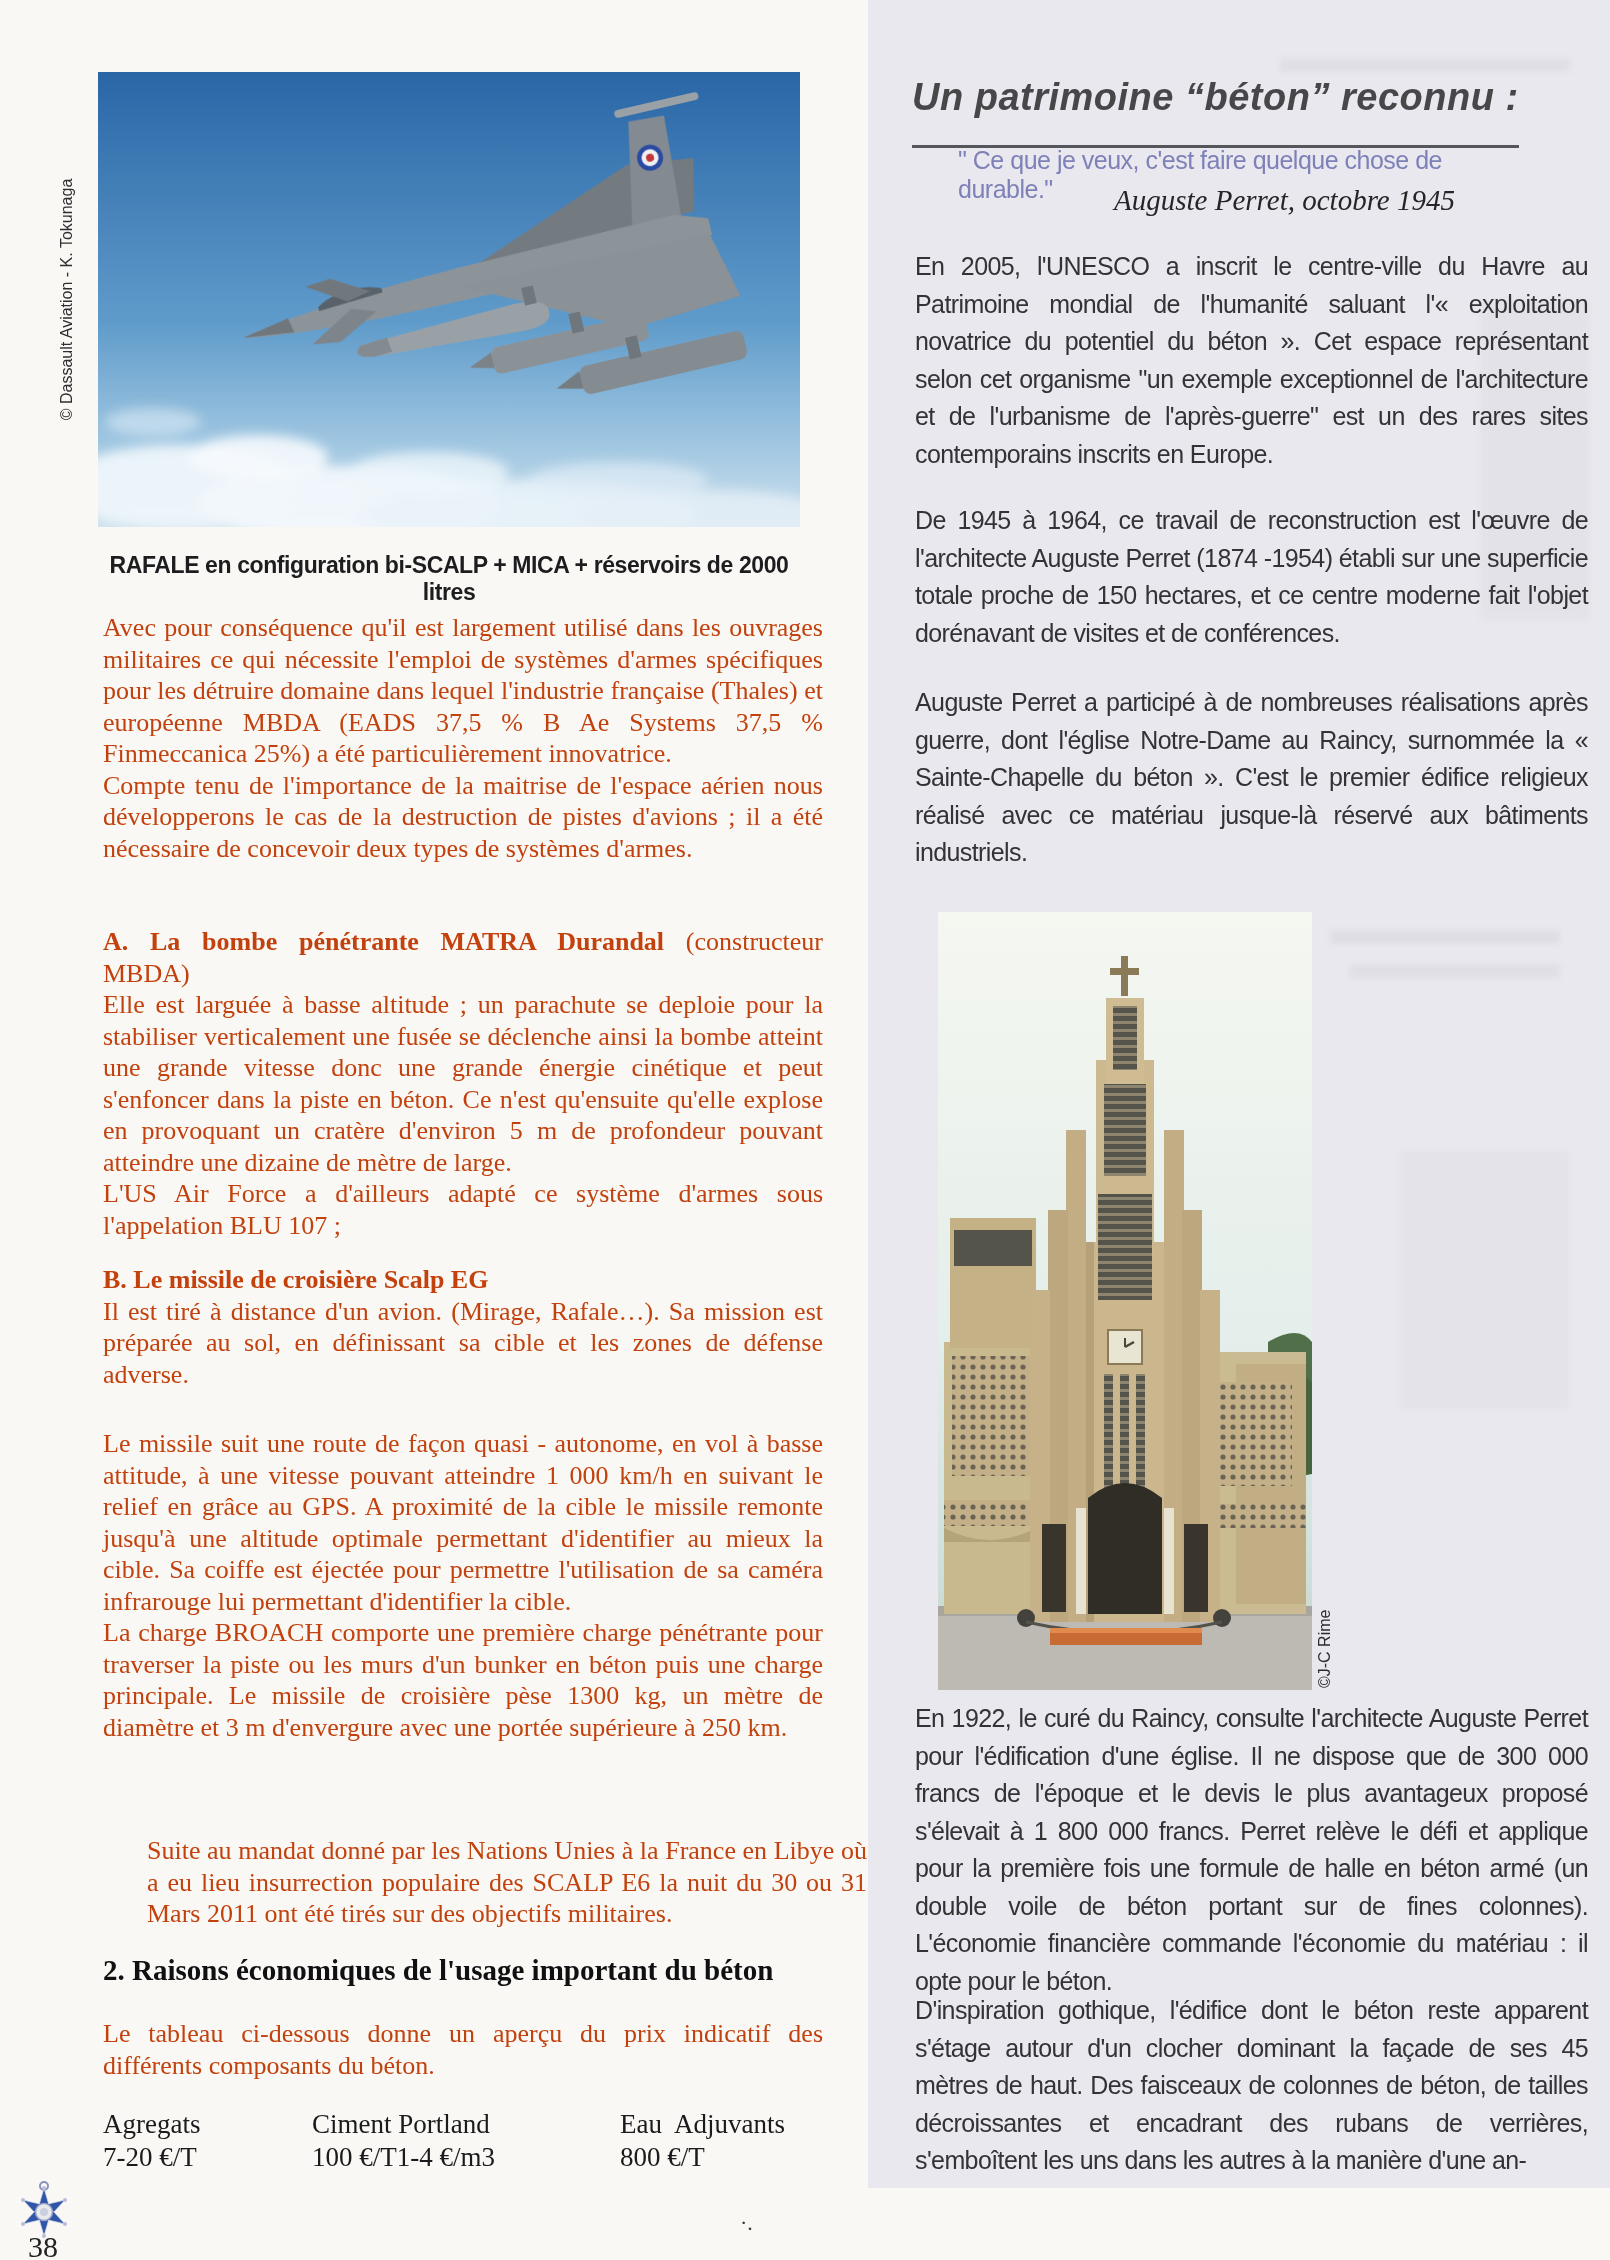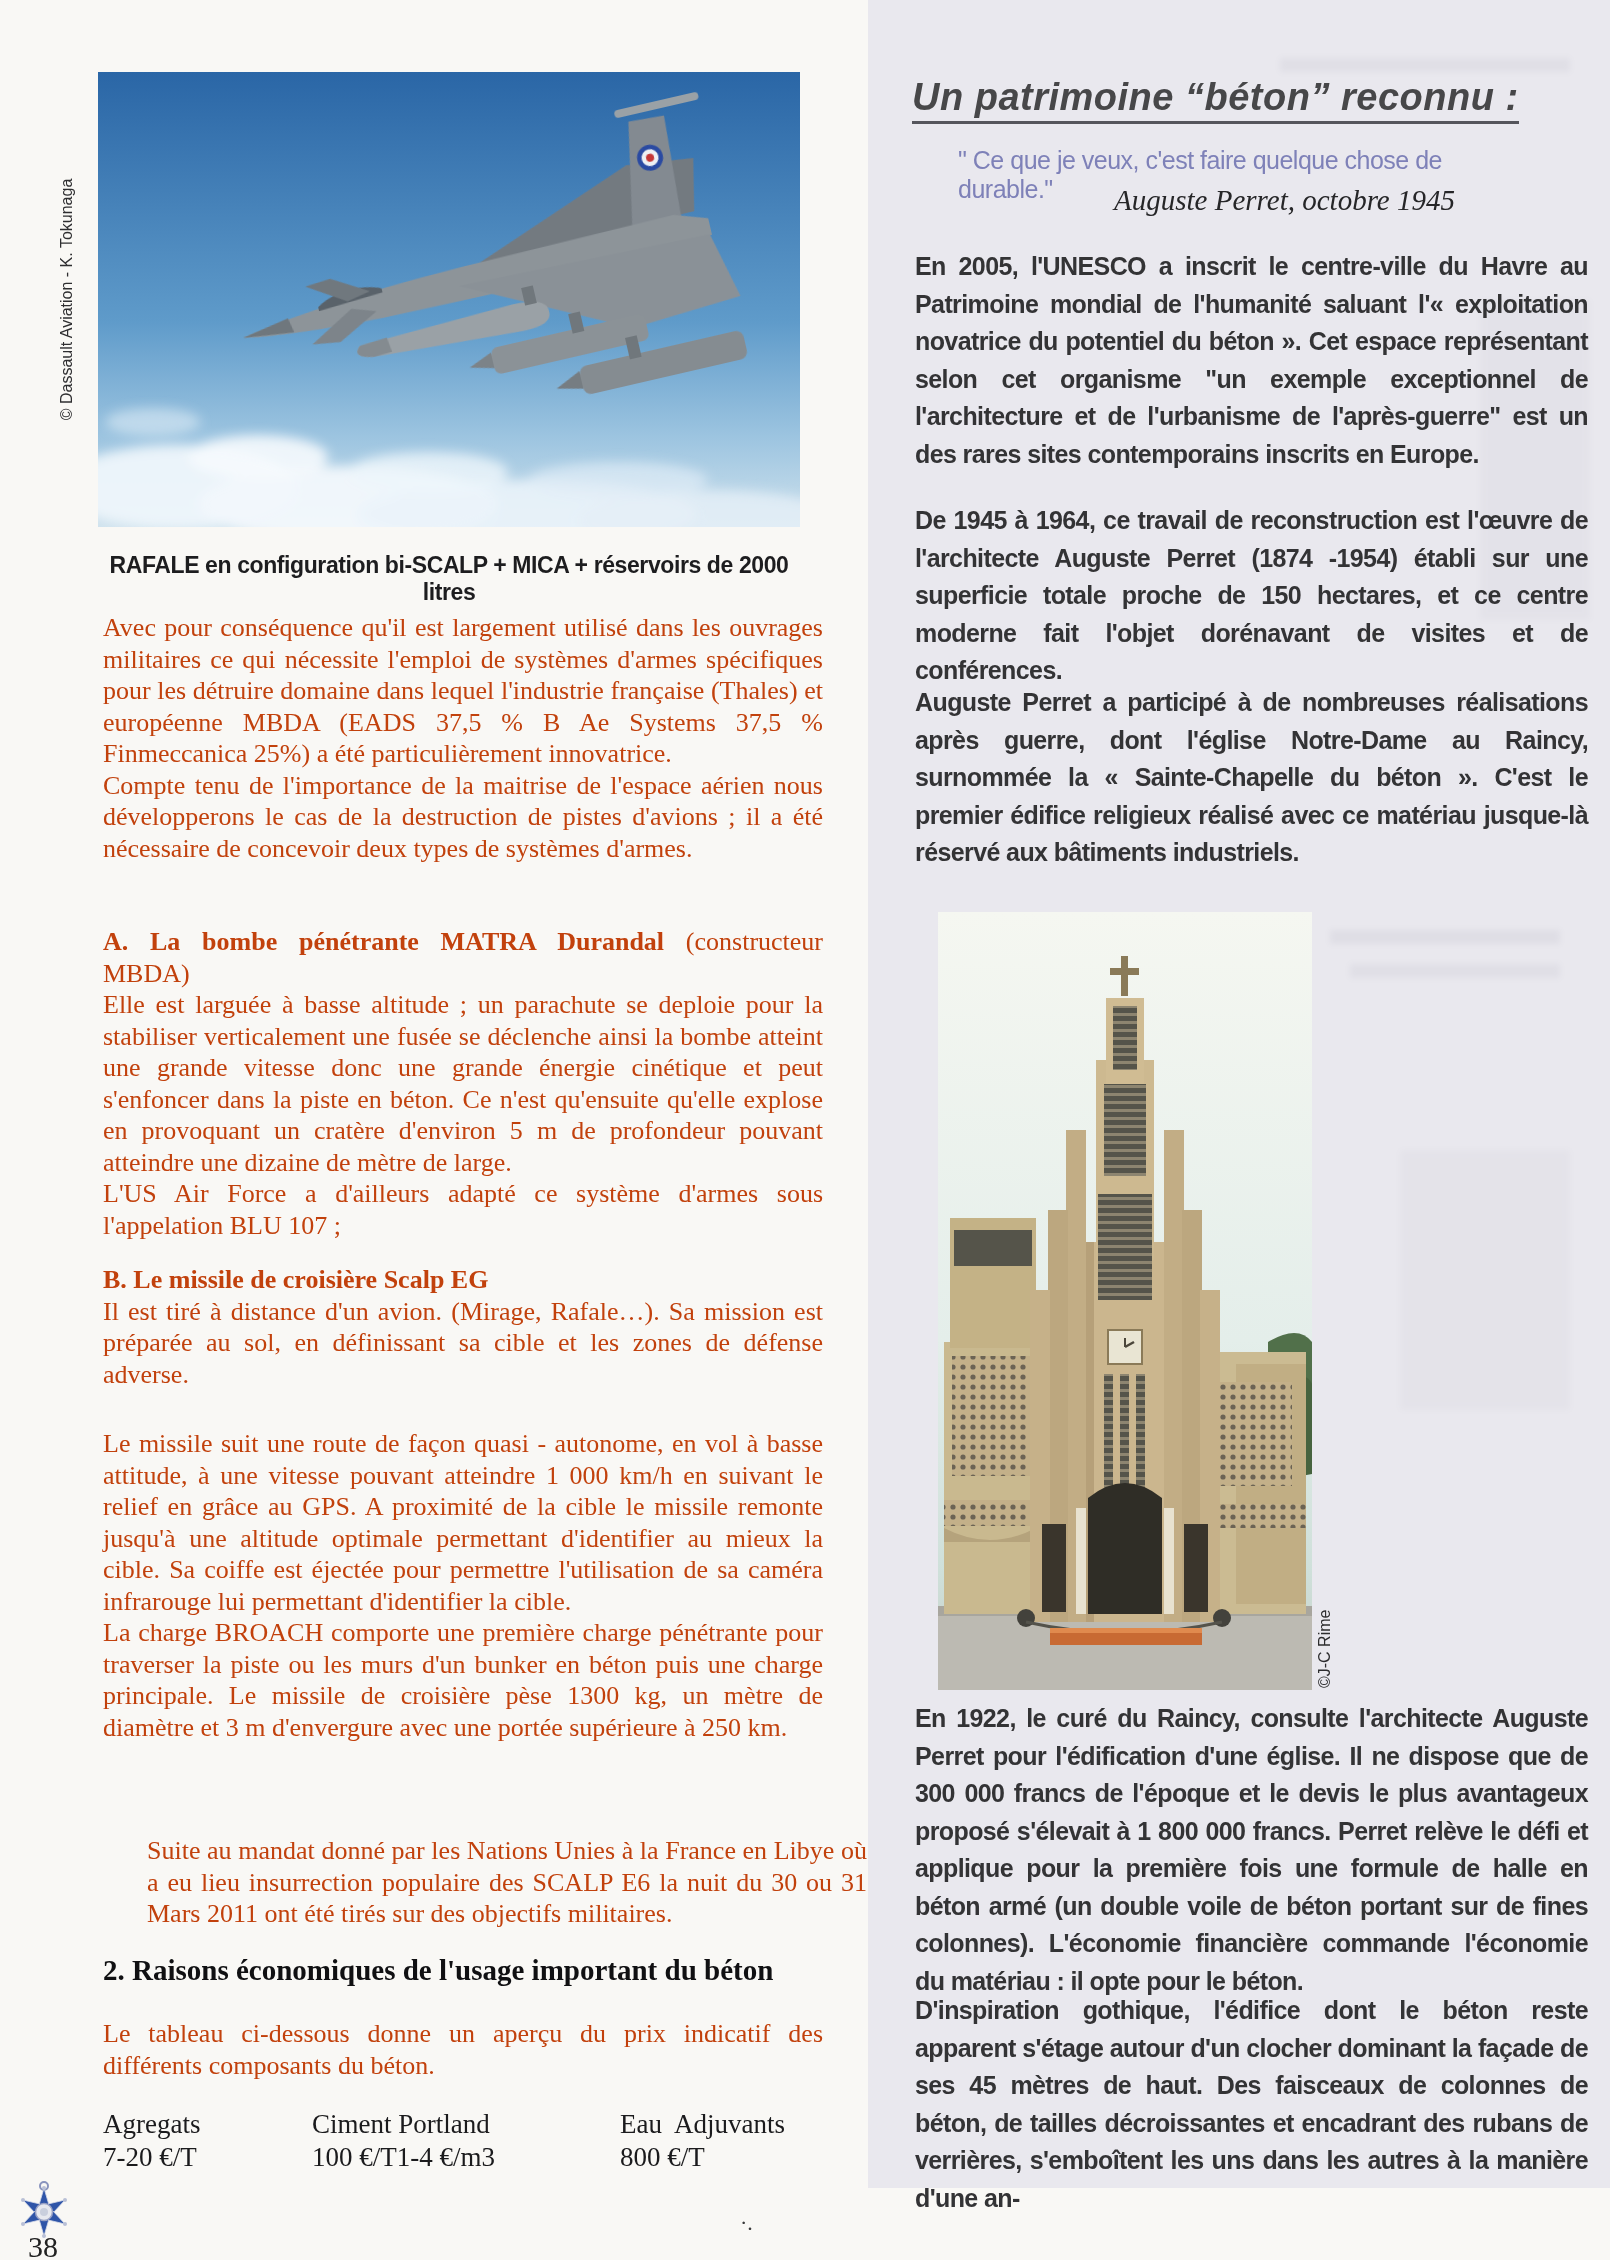--- a/index.html
+++ b/index.html
@@ -17,25 +17,25 @@
         transform-origin:0 0;text-align:center;font-family:"Liberation Sans",sans-serif;
         font-size:16px;color:#2e2e30;}
   .photo-caption{position:absolute;left:98px;top:552px;width:702px;text-align:center;
         font-family:"Liberation Sans",sans-serif;font-weight:700;font-size:23px;
         letter-spacing:-0.4px;color:#1d1d1f;}
   .h2head{position:absolute;left:103px;width:720px;font-weight:bold;font-size:29px;color:#101012;}
   .price-cell{position:absolute;font-size:27px;line-height:33px;color:#1b1b1d;}
   .price-cell .lab{white-space:pre;}
   
   .sans{font-family:"Liberation Sans",sans-serif;font-size:25px;line-height:37.5px;
-        letter-spacing:-0.6px;text-align:justify;color:#333335;font-weight:bold;}
+        letter-spacing:-0.6px;text-align:justify;color:#333335;}
   .rblock{position:absolute;left:915px;width:673px;}
   .rtitle{position:absolute;left:912px;top:76px;font-family:"Liberation Sans",sans-serif;
         font-weight:700;font-style:italic;font-size:38px;letter-spacing:0.5px;color:#474749;
-        border-bottom:3px solid #55555c;padding-bottom:2px;}
+        border-bottom:3px solid #55555c;padding-bottom:26px;}
   .rquote{position:absolute;left:958px;top:146px;width:520px;font-family:"Liberation Sans",sans-serif;
         font-size:25px;letter-spacing:-0.5px;color:#7e81b8;}
   .rattrib{position:absolute;left:915px;top:184px;width:540px;text-align:right;
         font-style:italic;font-size:29px;color:#262628;}
   .church-frame{position:absolute;left:938px;top:912px;width:374px;height:778px;background:#f6f6f2;}
   .church-credit{position:absolute;left:1316px;top:1688px;width:210px;transform:rotate(-90deg);
         transform-origin:0 0;font-family:"Liberation Sans",sans-serif;font-size:16px;color:#2c2c2e;}
   
   .medal{position:absolute;left:20px;top:2180px;width:48px;height:58px;}
   .page-number{position:absolute;left:28px;top:2230px;font-size:30px;color:#222;}

